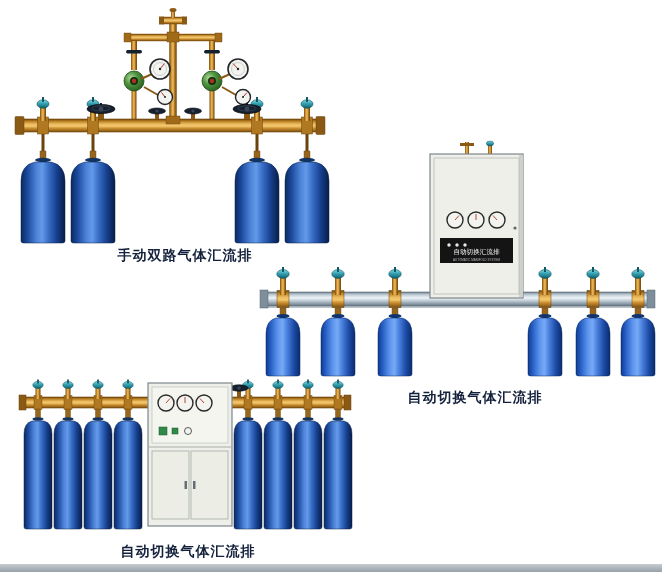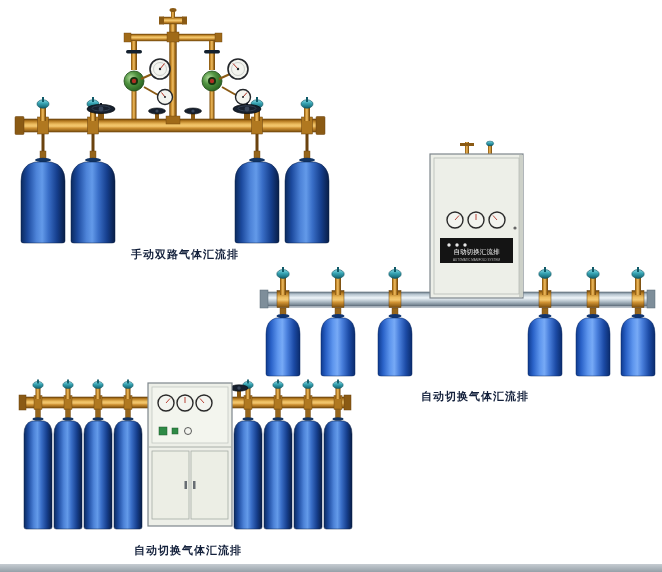--- a/index.html
+++ b/index.html
@@ -4,21 +4,21 @@
 <style>
   * { margin:0; padding:0; box-sizing:border-box; }
   html,body { background:#ffffff; font-family:"Liberation Sans", sans-serif; }
   .canvas {
     position:relative; width:662px; height:572px;
     background:#ffffff; overflow:hidden;
   }
   .fig { position:absolute; }
   .caption {
     position:absolute; text-align:center;
-    font-weight:bold; font-size:11px; letter-spacing:1px;
+    font-weight:bold; font-size:14px; letter-spacing:1px;
     color:#14213c;
   }
   .footer-strip {
     position:absolute; left:0; top:564px; width:662px; height:8px;
     background:linear-gradient(180deg,#c6ccd2,#96a0a8);
   }
   svg { display:block; }
 </style>
 </head>
 <body>

